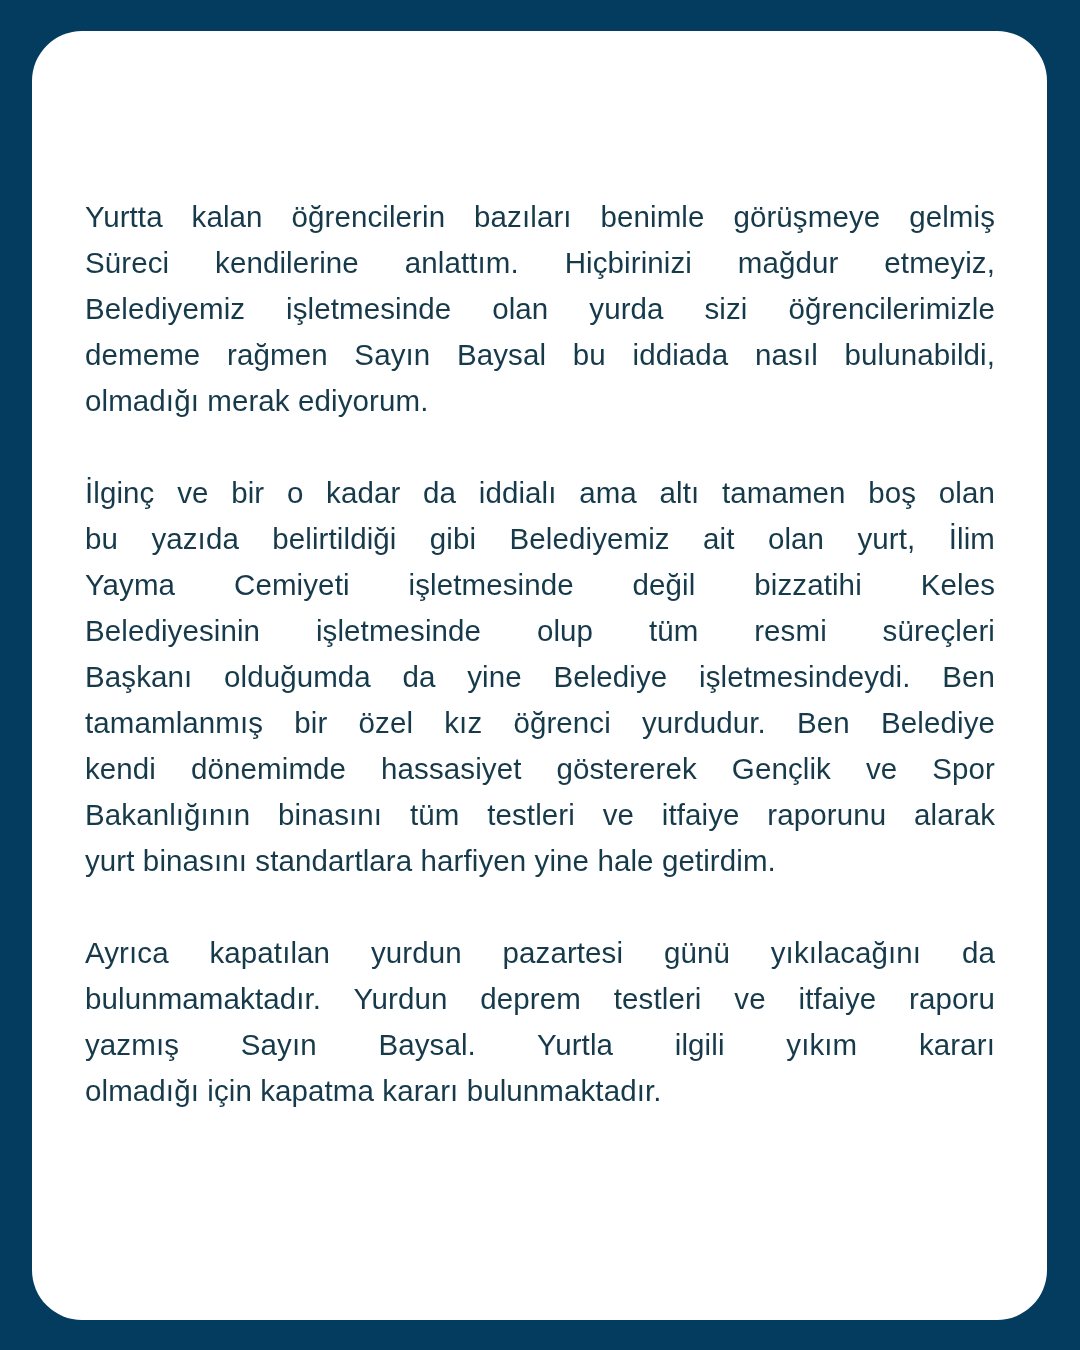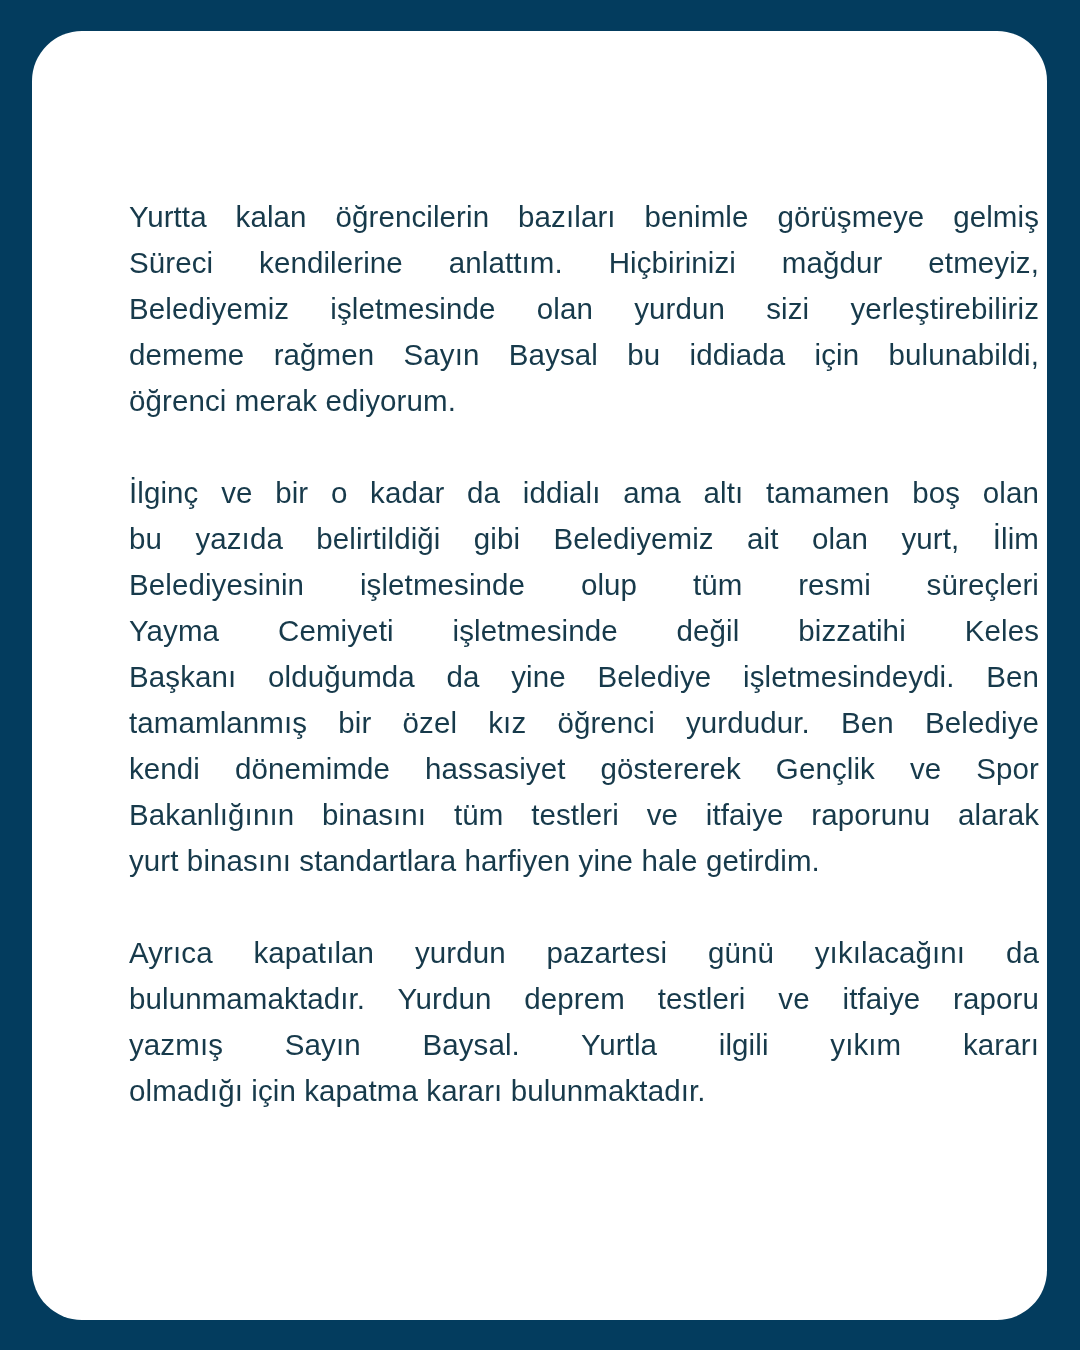--- a/index.html
+++ b/index.html
@@ -25,21 +25,20 @@
     }
     .content {
       position: absolute;
       left: 53px;
       top: 163px;
       width: 910px;
       color: #173a4b;
       font-size: 29.5px;
       line-height: 46px;
       letter-spacing: 0.1px;
-      margin-left: 44px;
     }
     .para {
       margin: 0 0 46px 0;
     }
     .line {
       display: block;
       height: 46px;
       white-space: nowrap;
       text-align: justify;
       text-align-last: justify;
@@ -50,30 +49,30 @@
   </style>
 </head>
 <body>
 
 <div class="card">
   <div class="content">
 
     <p class="para">
       <span class="line">Yurtta kalan öğrencilerin bazıları benimle görüşmeye gelmiş</span>
       <span class="line">Süreci kendilerine anlattım. Hiçbirinizi mağdur etmeyiz,</span>
-      <span class="line">Belediyemiz işletmesinde olan yurdun sizi yerleştirebiliriz</span>
-      <span class="line">dememe rağmen Sayın Baysal bu iddiada için bulunabildi,</span>
-      <span class="line last">öğrenci merak ediyorum.</span>
+      <span class="line">Belediyemiz işletmesinde olan yurda sizi öğrencilerimizle</span>
+      <span class="line">dememe rağmen Sayın Baysal bu iddiada nasıl bulunabildi,</span>
+      <span class="line last">olmadığı merak ediyorum.</span>
     </p>
 
     <p class="para">
       <span class="line">İlginç ve bir o kadar da iddialı ama altı tamamen boş olan</span>
       <span class="line">bu yazıda belirtildiği gibi Belediyemiz ait olan yurt, İlim</span>
+      <span class="line">Yayma Cemiyeti işletmesinde değil bizzatihi Keles</span>
       <span class="line">Belediyesinin işletmesinde olup tüm resmi süreçleri</span>
-      <span class="line">Yayma Cemiyeti işletmesinde değil bizzatihi Keles</span>
       <span class="line">Başkanı olduğumda da yine Belediye işletmesindeydi. Ben</span>
       <span class="line">tamamlanmış bir özel kız öğrenci yurdudur. Ben Belediye</span>
       <span class="line">kendi dönemimde hassasiyet göstererek Gençlik ve Spor</span>
       <span class="line">Bakanlığının binasını tüm testleri ve itfaiye raporunu alarak</span>
       <span class="line last">yurt binasını standartlara harfiyen yine hale getirdim.</span>
     </p>
 
     <p class="para">
       <span class="line">Ayrıca kapatılan yurdun pazartesi günü yıkılacağını da</span>
       <span class="line">bulunmamaktadır. Yurdun deprem testleri ve itfaiye raporu</span>

